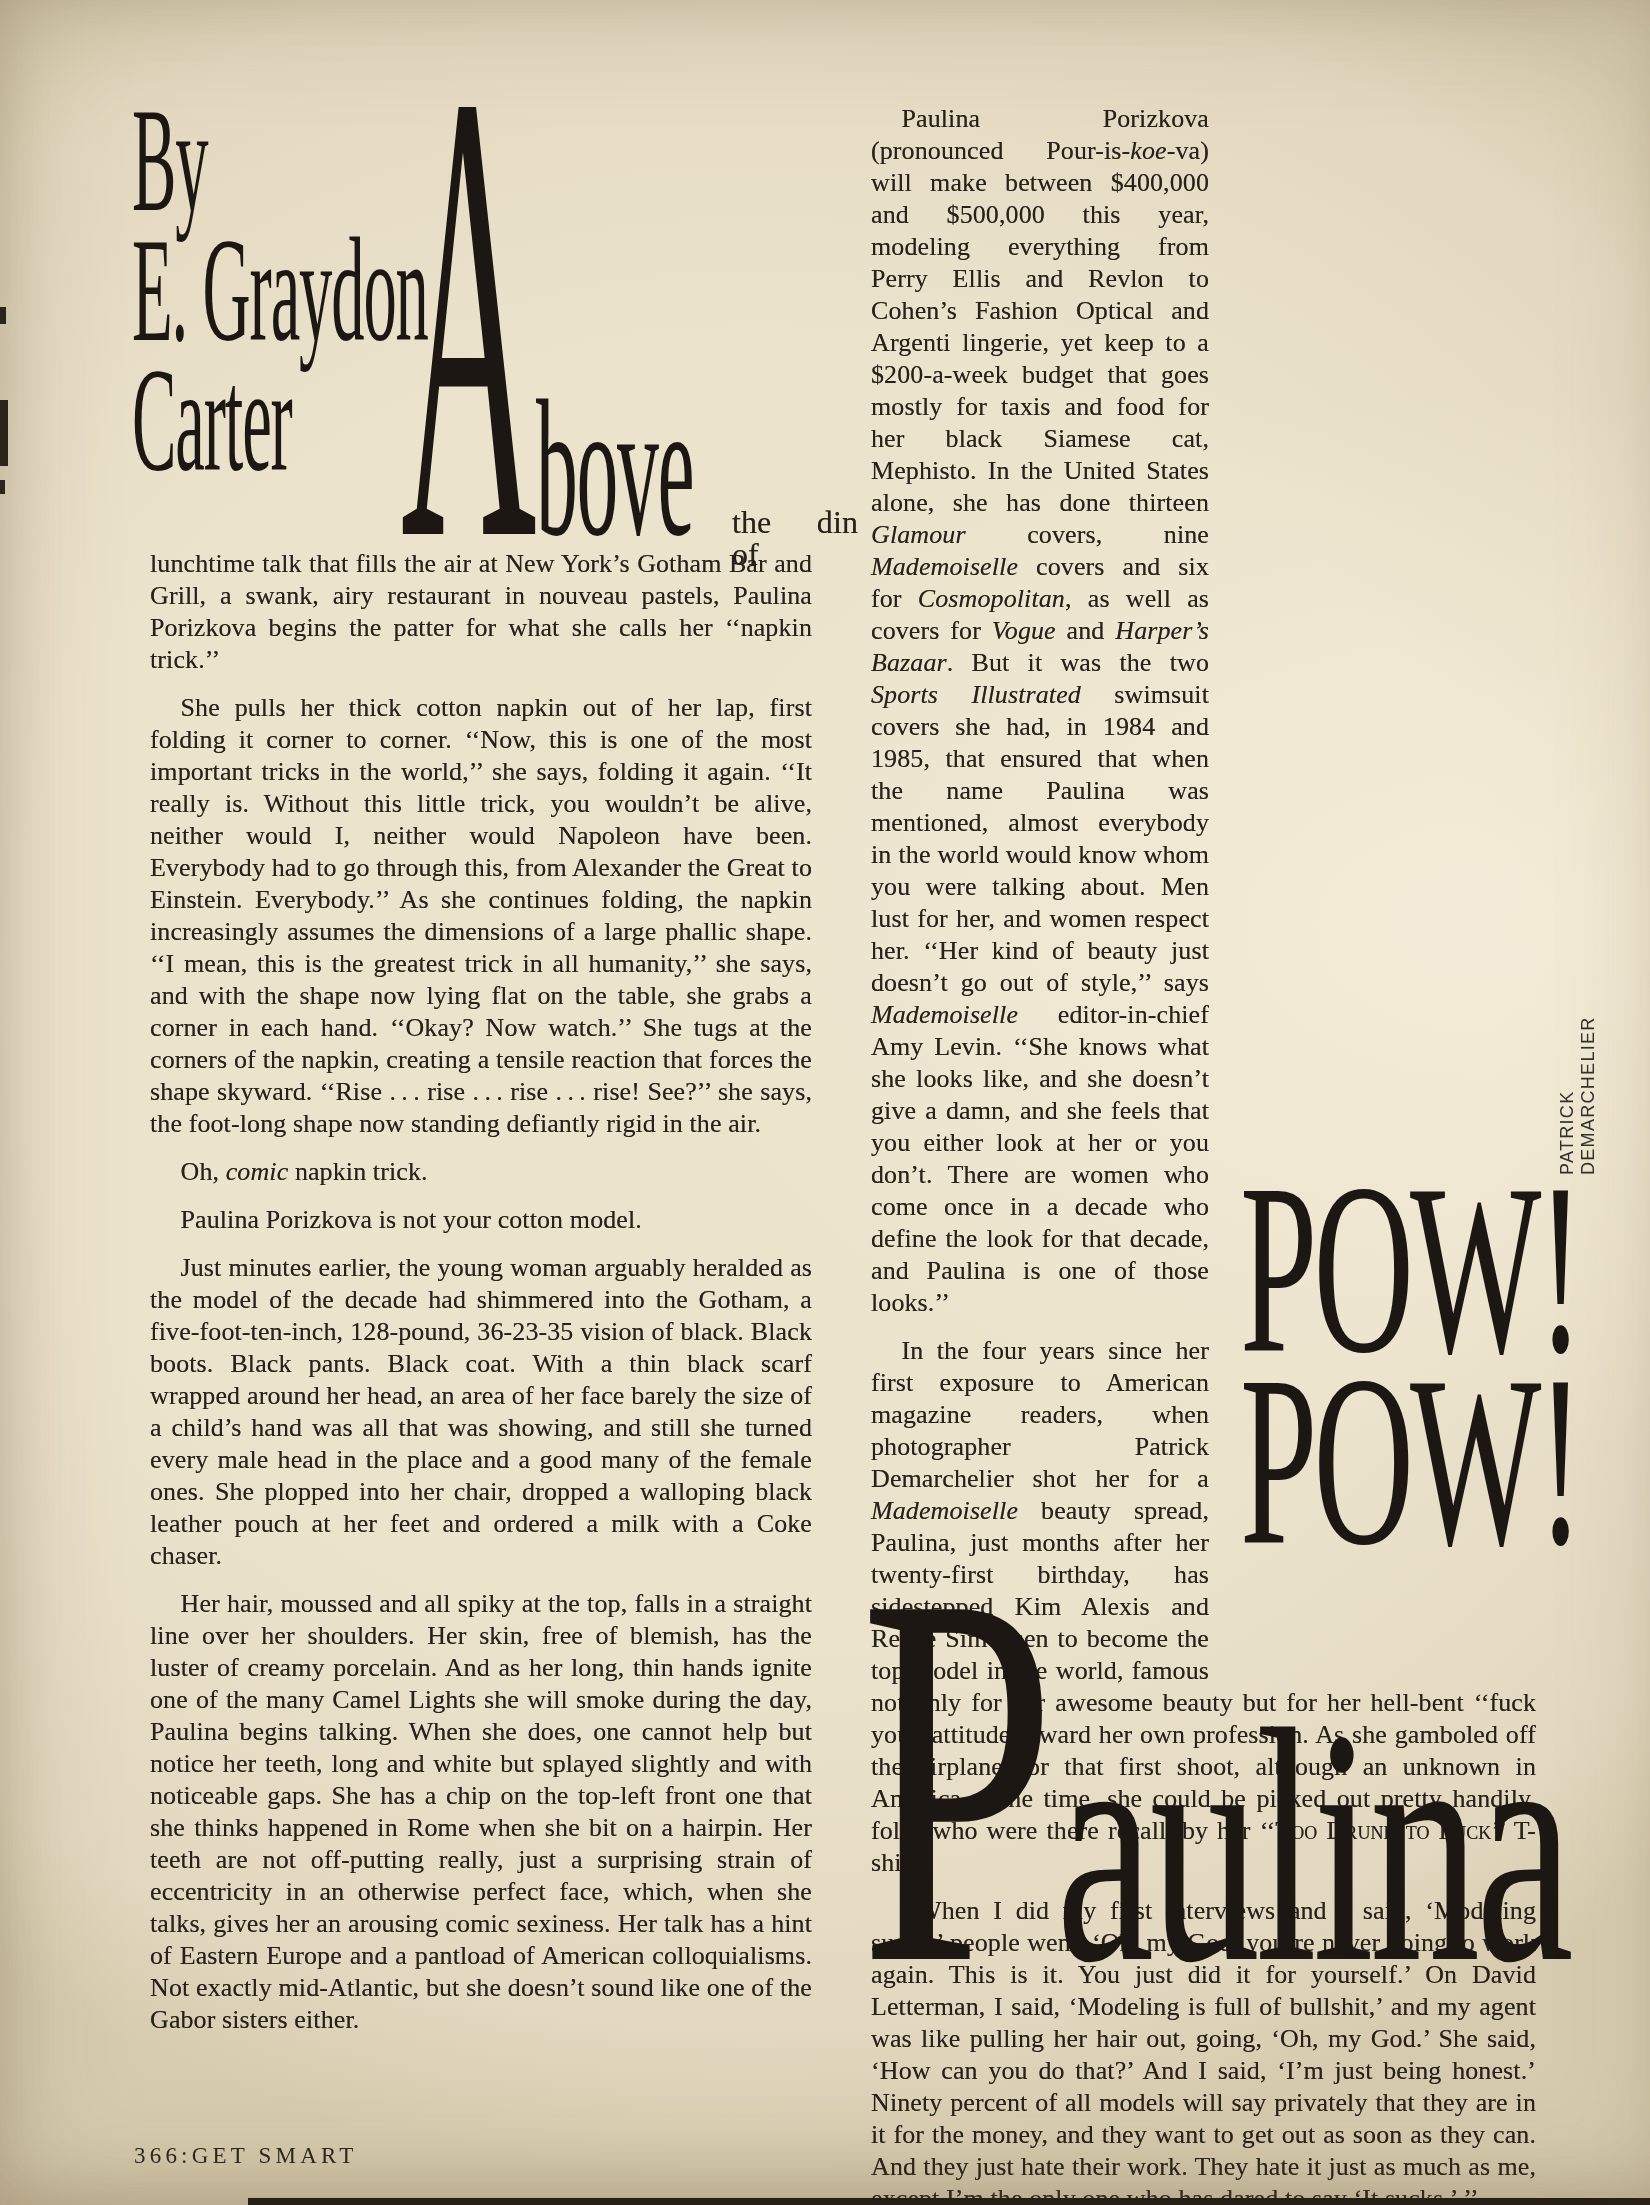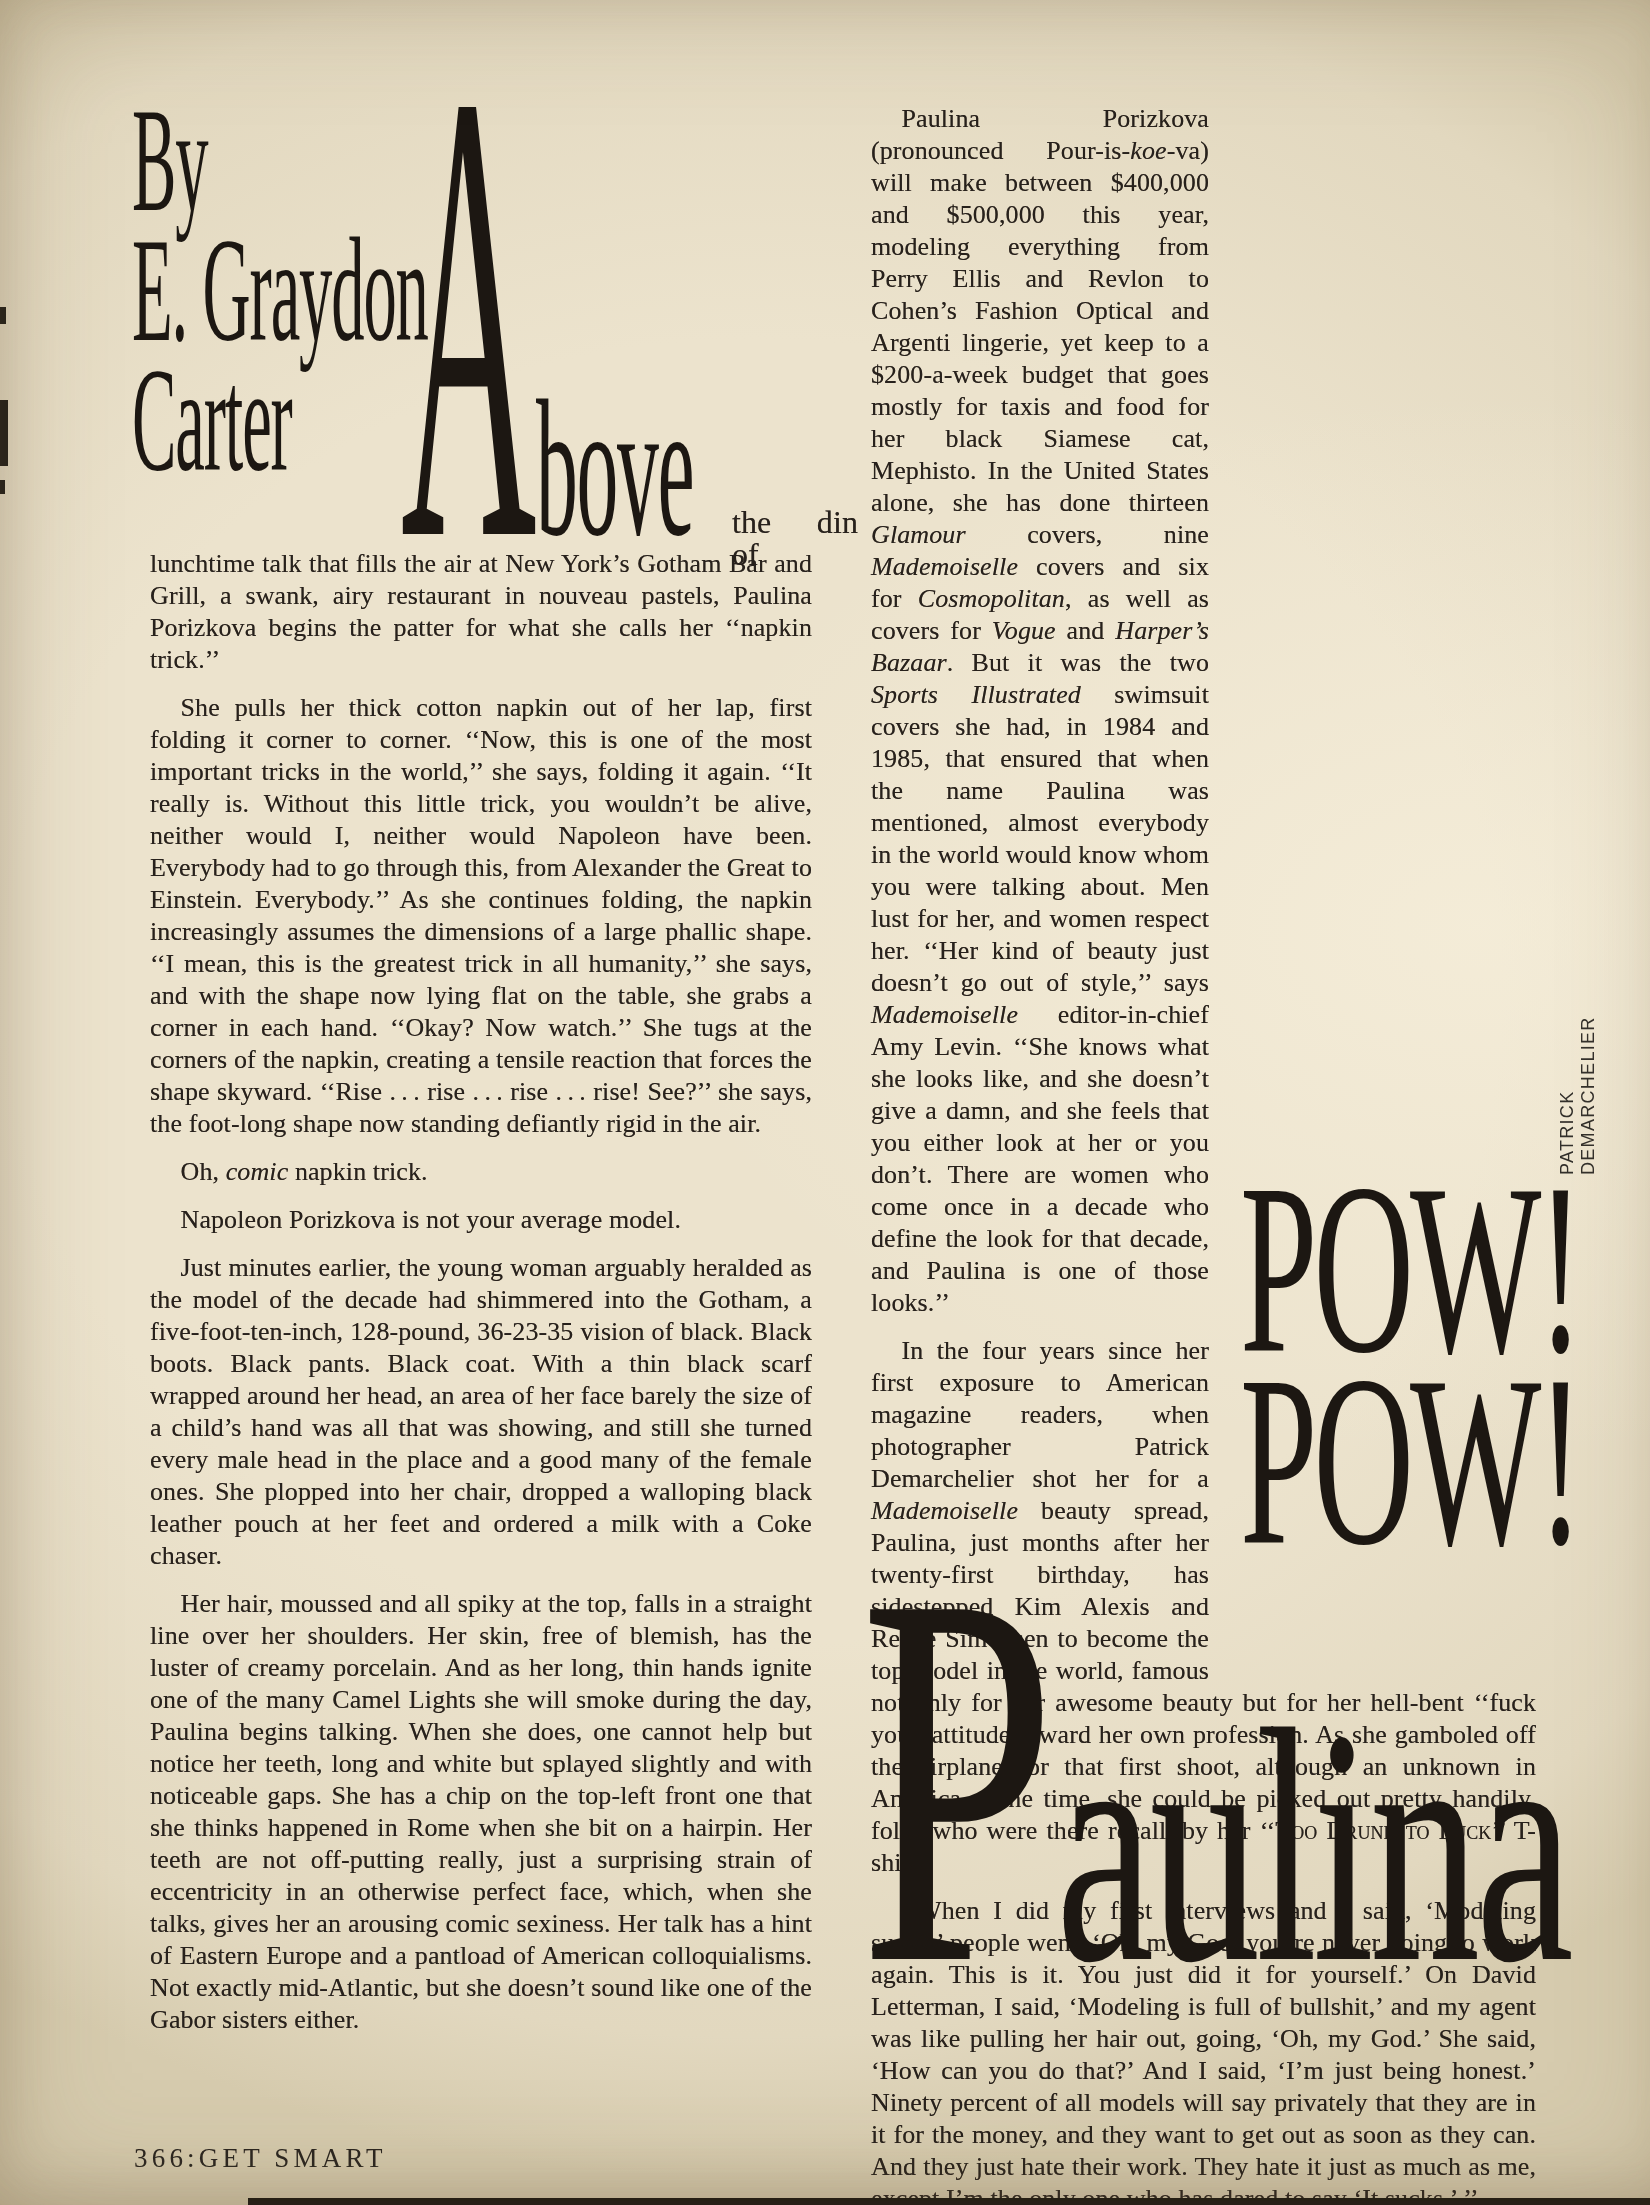--- a/index.html
+++ b/index.html
@@ -43,21 +43,21 @@
   
   #bigname{position:absolute;left:860px;top:1512px;display:flex;align-items:baseline;
     transform:scaleX(.66);transform-origin:left top;color:#1c1712;white-space:nowrap;}
   #bigname .initial{font-size:534px;line-height:1;}
   #bigname .rest{font-size:335px;line-height:1;letter-spacing:-6.8px;}
   
   #credit{position:absolute;left:1557px;top:980px;height:195px;
     writing-mode:vertical-rl;transform:rotate(180deg);
     font-family:"Liberation Sans", sans-serif;font-size:18px;letter-spacing:1.3px;color:#33302b;}
   
-  #footer{position:absolute;left:134px;top:2143px;font-size:27px;letter-spacing:4.2px;color:#2a2520;}
+  #footer{position:absolute;left:134px;top:2143px;font-size:23px;letter-spacing:4.2px;color:#2a2520;}
   
   .edge-mark{position:absolute;background:#1d1a16;}
   #strip{position:absolute;left:248px;top:2198px;width:1403px;height:6.8px;background:#14110e;}
 </style>
 </head>
 <body>
 
 <div id="page">
 
   <div id="byline">
@@ -67,21 +67,21 @@
   </div>
 
   <span id="bigA">A</span>
   <span id="bove">bove</span>
   <span id="dinof" class="bodytext">the din of</span>
 
   <div id="leftcol" class="bodytext">
     <p class="para noindent">lunchtime talk that fills the air at New York’s Gotham Bar and Grill, a swank, airy restaurant in nouveau pastels, Paulina Porizkova begins the patter for what she calls her ‘‘napkin trick.’’</p>
     <p class="para">She pulls her thick cotton napkin out of her lap, first folding it corner to corner. ‘‘Now, this is one of the most important tricks in the world,’’ she says, folding it again. ‘‘It really is. Without this little trick, you wouldn’t be alive, neither would I, neither would Napoleon have been. Everybody had to go through this, from Alexander the Great to Einstein. Everybody.’’ As she continues folding, the napkin increasingly assumes the dimensions of a large phallic shape. ‘‘I mean, this is the greatest trick in all humanity,’’ she says, and with the shape now lying flat on the table, she grabs a corner in each hand. ‘‘Okay? Now watch.’’ She tugs at the corners of the napkin, creating a tensile reaction that forces the shape skyward. ‘‘Rise . . . rise . . . rise . . . rise! See?’’ she says, the foot-long shape now standing defiantly rigid in the air.</p>
     <p class="para">Oh, <i>comic</i> napkin trick.</p>
-    <p class="para">Napoleon Porizkova is not your average model.</p>
+    <p class="para">Paulina Porizkova is not your cotton model.</p>
     <p class="para">Just minutes earlier, the young woman arguably heralded as the model of the decade had shimmered into the Gotham, a five-foot-ten-inch, 128-pound, 36-23-35 vision of black. Black boots. Black pants. Black coat. With a thin black scarf wrapped around her head, an area of her face barely the size of a child’s hand was all that was showing, and still she turned every male head in the place and a good many of the female ones. She plopped into her chair, dropped a walloping black leather pouch at her feet and ordered a milk with a Coke chaser.</p>
     <p class="para">Her hair, moussed and all spiky at the top, falls in a straight line over her shoulders. Her skin, free of blemish, has the luster of creamy porcelain. And as her long, thin hands ignite one of the many Camel Lights she will smoke during the day, Paulina begins talking. When she does, one cannot help but notice her teeth, long and white but splayed slightly and with noticeable gaps. She has a chip on the top-left front one that she thinks happened in Rome when she bit on a hairpin. Her teeth are not off-putting really, just a surprising strain of eccentricity in an otherwise perfect face, which, when she talks, gives her an arousing comic sexiness. Her talk has a hint of Eastern Europe and a pantload of American colloquialisms. Not exactly mid-Atlantic, but she doesn’t sound like one of the Gabor sisters either.</p>
   </div>
 
   <div id="rightcol" class="bodytext">
     <div class="wrap-spacer"></div>
     <p class="para">Paulina Porizkova (pronounced Pour-is-<i>koe</i>-va) will make between $400,000 and $500,000 this year, modeling everything from Perry Ellis and Revlon to Cohen’s Fashion Optical and Argenti lingerie, yet keep to a $200-a-week budget that goes mostly for taxis and food for her black Siamese cat, Mephisto. In the United States alone, she has done thirteen <i>Glamour</i> covers, nine <i>Mademoiselle</i> covers and six for <i>Cosmopolitan</i>, as well as covers for <i>Vogue</i> and <i>Harper’s Bazaar</i>. But it was the two <i>Sports Illustrated</i> swimsuit covers she had, in 1984 and 1985, that ensured that when the name Paulina was mentioned, almost everybody in the world would know whom you were talking about. Men lust for her, and women respect her. ‘‘Her kind of beauty just doesn’t go out of style,’’ says <i>Mademoiselle</i> editor-in-chief Amy Levin. ‘‘She knows what she looks like, and she doesn’t give a damn, and she feels that you either look at her or you don’t. There are women who come once in a decade who define the look for that decade, and Paulina is one of those looks.’’</p>
     <p class="para">In the four years since her first exposure to American magazine readers, when photographer Patrick Demarchelier shot her for a <i>Mademoiselle</i> beauty spread, Paulina, just months after her twenty-first birthday, has sidestepped Kim Alexis and Renee Simonsen to become the top model in the world, famous not only for her awesome beauty but for her hell-bent ‘‘fuck you’’ attitude toward her own profession. As she gamboled off the airplane for that first shoot, although an unknown in America at the time, she could be picked out pretty handily, folks who were there recall, by her ‘‘<span class="sc">Too Drunk to Fuck</span>’’ T-shirt.</p>
     <p class="para">‘‘When I did my first interviews and I said, ‘Modeling sucks,’ people went, ‘Oh, my God, you’re never going to work again. This is it. You just did it for yourself.’ On David Letterman, I said, ‘Modeling is full of bullshit,’ and my agent was like pulling her hair out, going, ‘Oh, my God.’ She said, ‘How can you do that?’ And I said, ‘I’m just being honest.’ Ninety percent of all models will say privately that they are in it for the money, and they want to get out as soon as they can. And they just hate their work. They hate it just as much as me, except I’m the only one who has dared to say ‘It sucks.’ ’’</p>
   </div>

